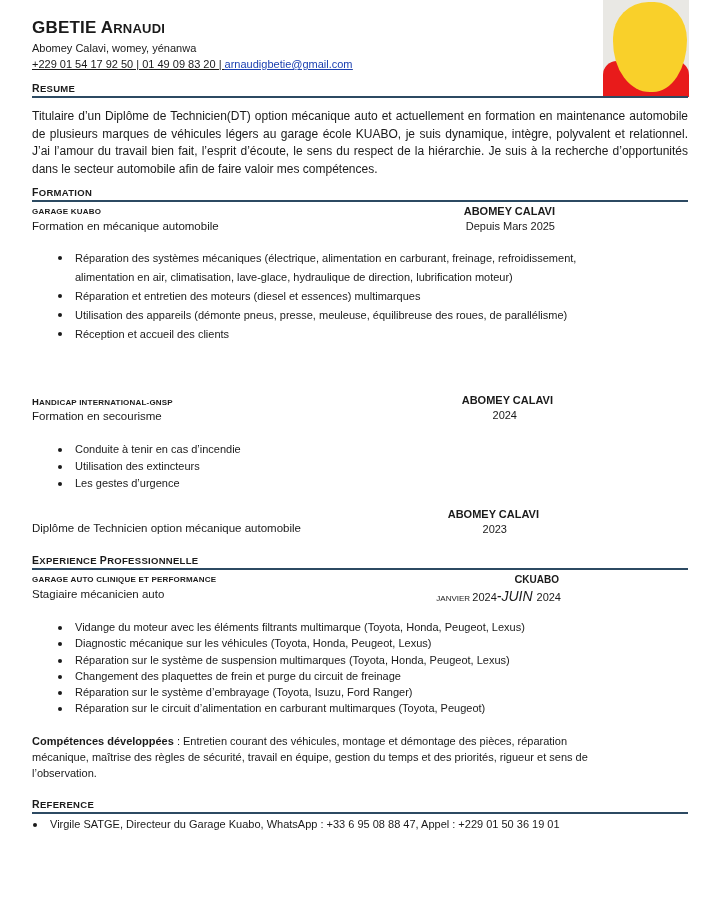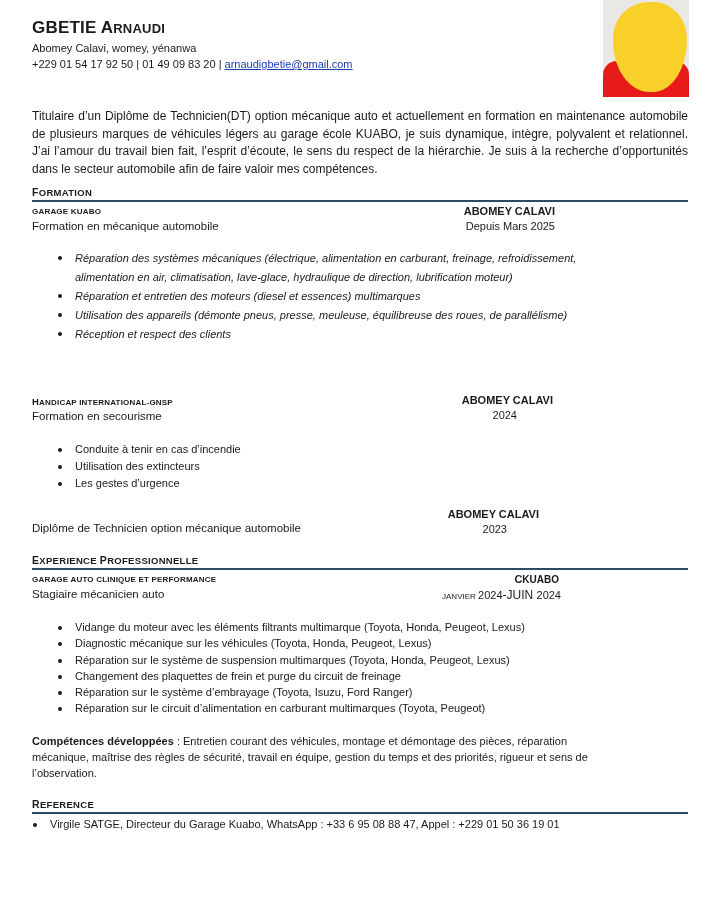--- a/index.html
+++ b/index.html
@@ -47,44 +47,47 @@
 </head>
 <body>
 
 <div class="page">
 
   <div class="abs name">
     <span>GBETIE</span>
     <span>A</span><span class="sc">RNAUDI</span>
   </div>
   <div class="abs contact" style="top:40px;">Abomey Calavi, womey, yénanwa</div>
-  <div class="abs contact" style="top:56px;">
+  <div class="abs contact" style="top:56px;text-decoration:underline;">
     <span>+229 01 54 17 92 50 | 01 49 09 83 20 | </span><a>arnaudigbetie@gmail.com</a>
   </div>
 
   <div class="abs photo">
     <div class="shirt"></div>
     <div class="blob"></div>
   </div>
 
+  <div class="abs section-head" style="top:82px;">
+    <span class="big">R</span><span>ESUME</span>
+  </div>
   <div class="abs para" style="top:108px;">Titulaire d’un Diplôme de Technicien(DT) option mécanique auto et actuellement en formation en maintenance automobile de plusieurs marques de véhicules légers au garage école KUABO, je suis dynamique, intègre, polyvalent et relationnel. J’ai l’amour du travail bien fait, l’esprit d’écoute, le sens du respect de la hiérarchie. Je suis à la recherche d’opportunités dans le secteur automobile afin de faire valoir mes compétences.</div>
 
   <div class="abs section-head" style="top:186px;">
     <span class="big">F</span><span>ORMATION</span>
   </div>
 
   <div class="abs org" style="top:207px;">GARAGE KUABO</div>
   <div class="abs role" style="top:220px;">Formation en mécanique automobile</div>
   <div class="abs loc" style="top:205px; right:46px;">ABOMEY CALAVI</div>
   <div class="abs date" style="top:220px; right:46px;padding-left:24px;">Depuis Mars 2025</div>
-  <ul class="bul" style="left:55px; top:249px; width:580px; line-height:19px;font-style:italic;">
+  <ul class="bul" style="left:55px; top:249px; width:580px; line-height:19px;">
     <li>Réparation des systèmes mécaniques (électrique, alimentation en carburant, freinage, refroidissement, alimentation en air, climatisation, lave-glace, hydraulique de direction, lubrification moteur)</li>
     <li>Réparation et entretien des moteurs (diesel et essences) multimarques</li>
     <li>Utilisation des appareils (démonte pneus, presse, meuleuse, équilibreuse des roues, de parallélisme)</li>
-    <li>Réception et respect des clients</li>
+    <li>Réception et accueil des clients</li>
   </ul>
 
   <div class="abs org" style="top:396px;">
     <span class="cap">H</span><span>ANDICAP INTERNATIONAL-GNSP</span>
   </div>
   <div class="abs role" style="top:410px;">Formation en secourisme</div>
   <div class="abs loc" style="top:394px; right:48px;">ABOMEY CALAVI</div>
   <div class="abs date" style="top:409px; right:84px;">2024</div>
   <ul class="bul" style="left:55px; top:441px; width:400px; line-height:17px;">
     <li>Conduite à tenir en cas d’incendie</li>
@@ -98,21 +101,21 @@
 
   <div class="abs section-head" style="top:554px;">
     <span class="big">E</span><span>XPERIENCE </span><span class="big">P</span><span>ROFESSIONNELLE</span>
   </div>
   <div class="abs org" style="top:575px;">GARAGE AUTO CLINIQUE ET PERFORMANCE</div>
   <div class="abs role" style="top:588px;">Stagiaire mécanicien auto</div>
   <div class="abs loc" style="top:573px; right:42px; font-size:10px;">
     <span style="font-size:11px;">C</span><span>KUABO</span>
   </div>
   <div class="abs date" style="top:588px; right:40px;">
-    <span style="font-size:8px;">JANVIER </span><span>2024</span><span style="font-size:12px;">-JUIN </span><span>2024</span>
+    <span style="font-size:8px;">JANVIER </span><span>2024</span><span style="font-size:14px;font-style:italic;">-JUIN </span><span>2024</span>
   </div>
   <ul class="bul" style="left:55px; top:619px; width:600px; line-height:16.3px;">
     <li>Vidange du moteur avec les éléments filtrants multimarque (Toyota, Honda, Peugeot, Lexus)</li>
     <li>Diagnostic mécanique sur les véhicules (Toyota, Honda, Peugeot, Lexus)</li>
     <li>Réparation sur le système de suspension multimarques (Toyota, Honda, Peugeot, Lexus)</li>
     <li>Changement des plaquettes de frein et purge du circuit de freinage</li>
     <li>Réparation sur le système d’embrayage (Toyota, Isuzu, Ford Ranger)</li>
     <li>Réparation sur le circuit d’alimentation en carburant multimarques (Toyota, Peugeot)</li>
   </ul>
 

